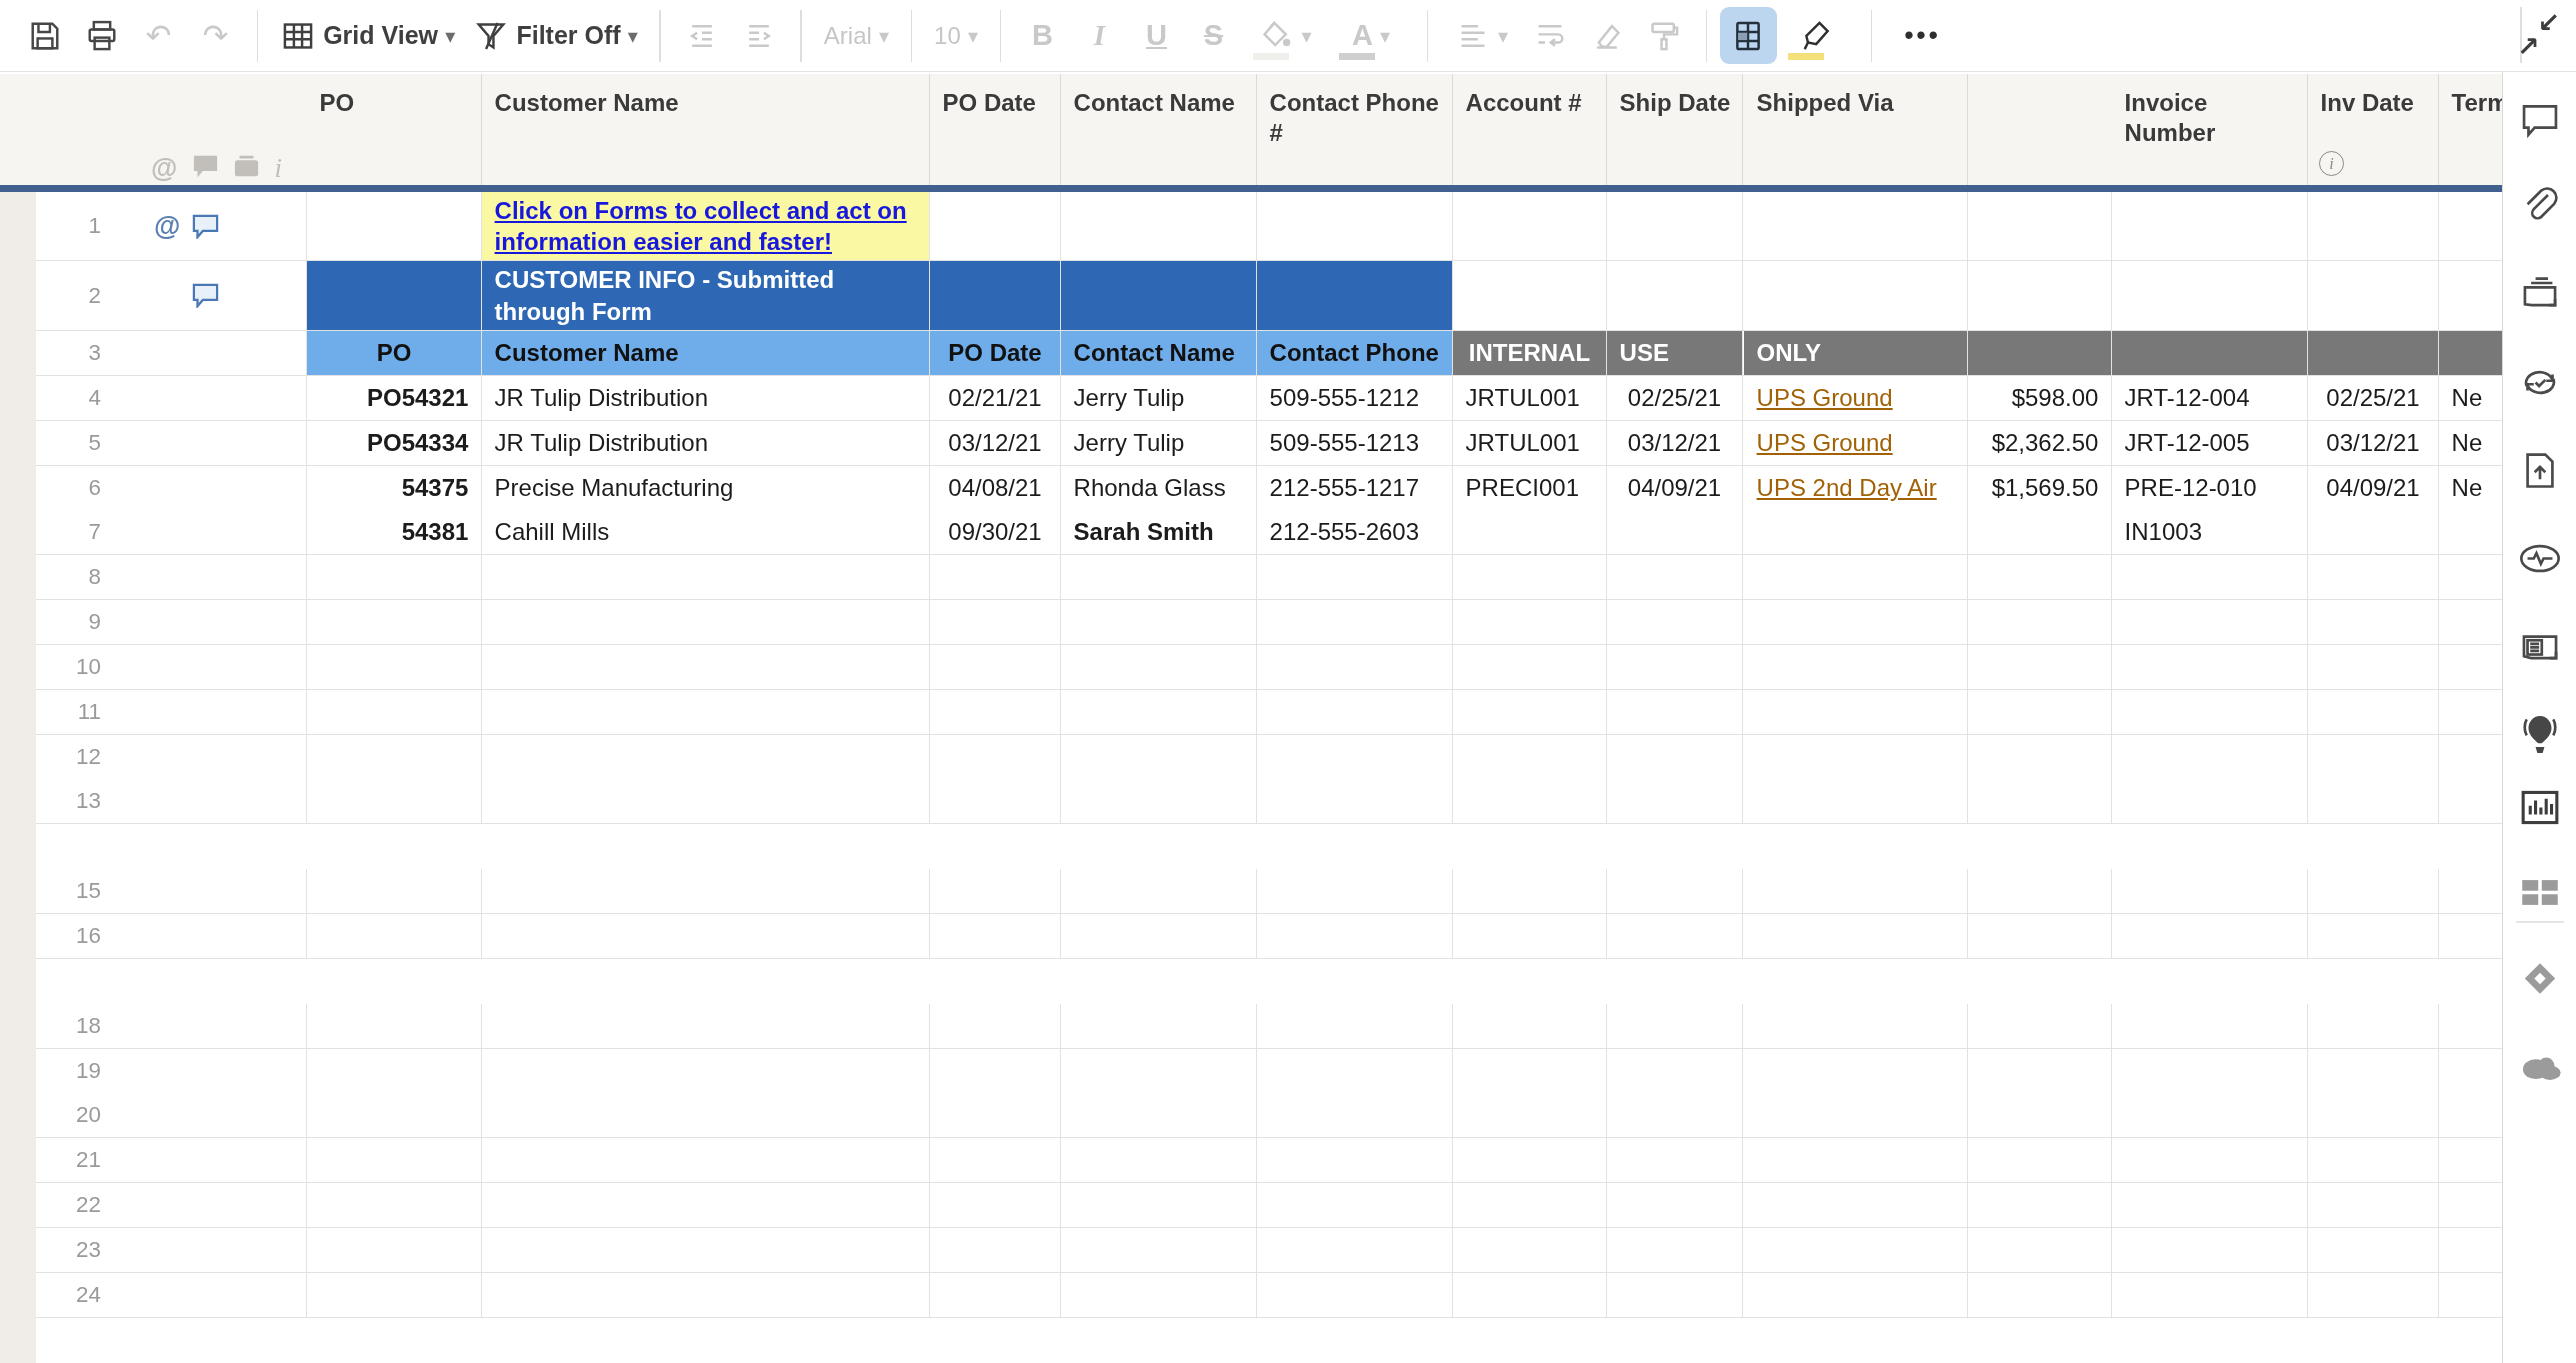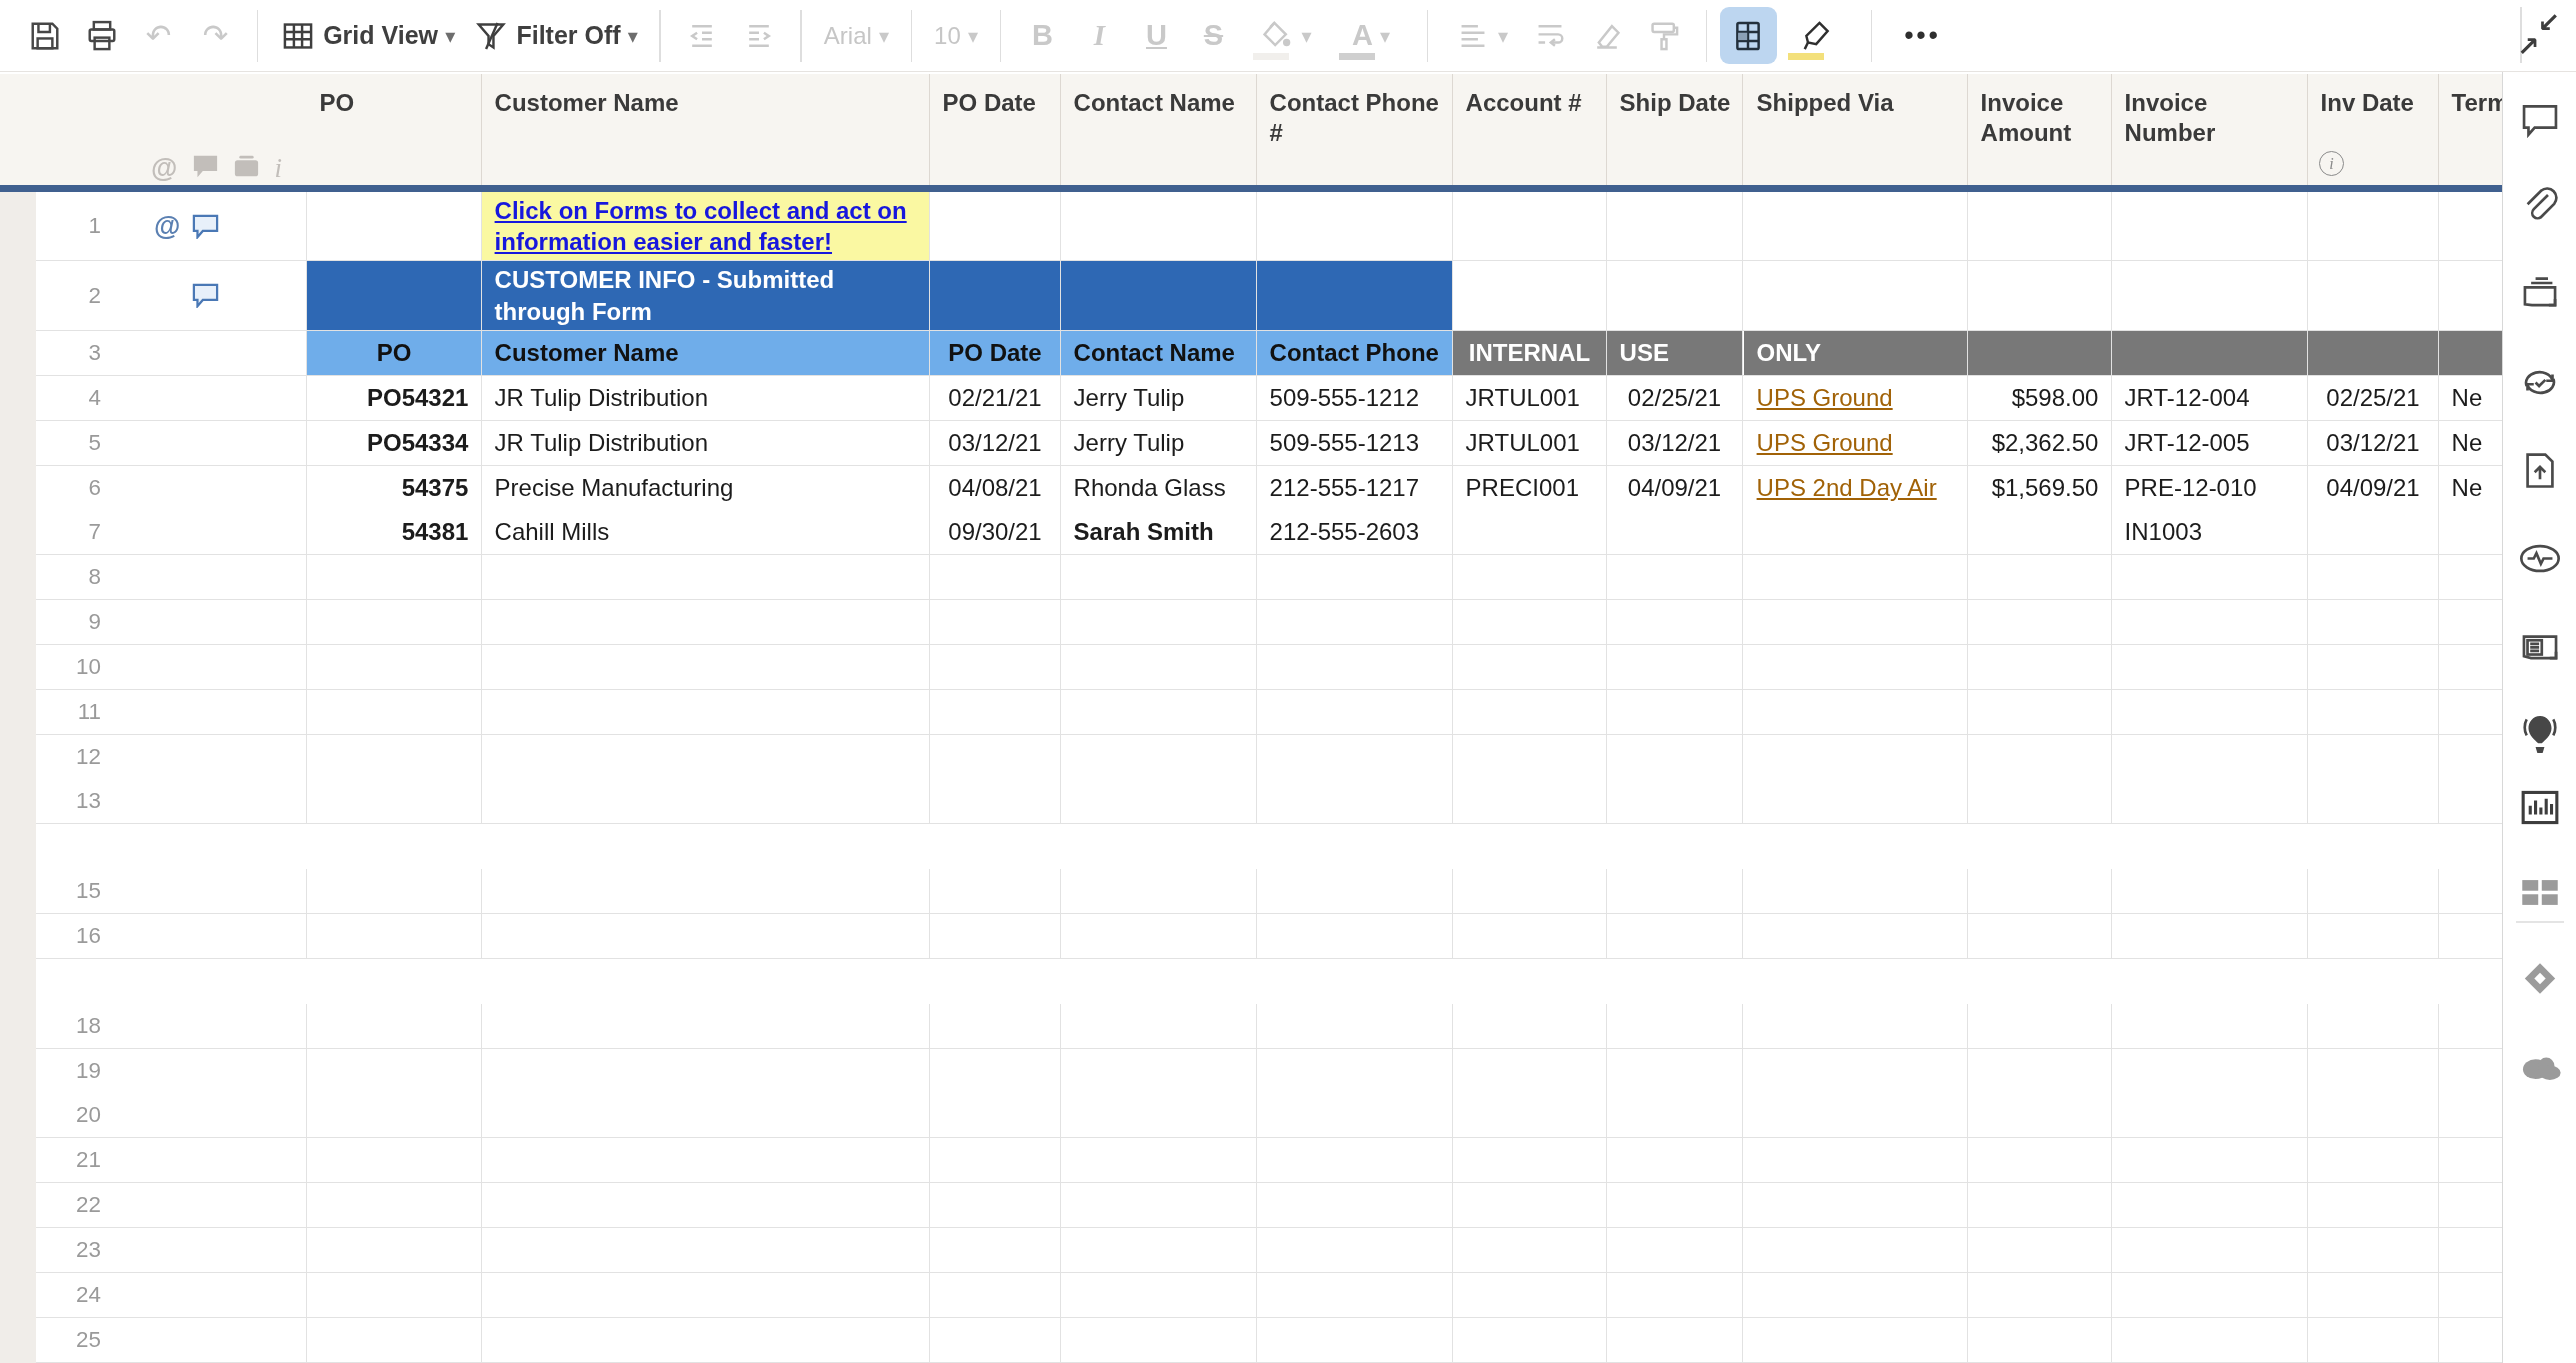--- a/index.html
+++ b/index.html
@@ -267,21 +267,20 @@
   <div id="sheet">
     <div id="colheaders">
         <div class="hcell" style="left: 307px; width: 175px;">PO</div>
         <div class="hcell" style="left: 482px; width: 448px;">Customer Name</div>
         <div class="hcell" style="left: 930px; width: 131px;">PO Date</div>
         <div class="hcell" style="left: 1061px; width: 196px;">Contact Name</div>
         <div class="hcell" style="left: 1257px; width: 196px;">Contact Phone #</div>
         <div class="hcell" style="left: 1453px; width: 154px;">Account #</div>
         <div class="hcell" style="left: 1607px; width: 136px;">Ship Date</div>
         <div class="hcell" style="left: 1744px; width: 224px;">Shipped Via</div>
-        <div class="hcell" style="left: 1968px; width: 144px;">Invoice Amount</div>
         <div class="hcell" style="left: 2112px; width: 196px;">Invoice Number</div>
         <div class="hcell" style="left: 2308px; width: 131px;">Inv Date</div>
         <div class="hcell" style="left: 2439px; width: 65px;">Term</div>
       </div>
     <div id="hdr-icons">
       <span class="g-at">@</span>
       <span>
         <svg width="27" height="25" viewBox="0 0 30 28">
             <path d="M2 2h26v17H12l-6 7v-7H2z" fill="#c2beba"></path>
           </svg></span>
@@ -650,36 +649,20 @@
           <div class="cell" style="left: 1061px; width: 196px;"></div>
           <div class="cell" style="left: 1257px; width: 196px;"></div>
           <div class="cell" style="left: 1453px; width: 154px;"></div>
           <div class="cell" style="left: 1607px; width: 136px;"></div>
           <div class="cell" style="left: 1744px; width: 224px;"></div>
           <div class="cell" style="left: 1968px; width: 144px;"></div>
           <div class="cell" style="left: 2112px; width: 196px;"></div>
           <div class="cell" style="left: 2308px; width: 131px;"></div>
           <div class="cell" style="left: 2439px; width: 65px;"></div>
         </div>
-        <div class="row" style="top: 1126px; height: 45px;">
-          <div class="rownum">25</div>
-          <span class="rowband-border"></span>
-          <div class="cell" style="left: 307px; width: 175px;"></div>
-          <div class="cell" style="left: 482px; width: 448px;"></div>
-          <div class="cell" style="left: 930px; width: 131px;"></div>
-          <div class="cell" style="left: 1061px; width: 196px;"></div>
-          <div class="cell" style="left: 1257px; width: 196px;"></div>
-          <div class="cell" style="left: 1453px; width: 154px;"></div>
-          <div class="cell" style="left: 1607px; width: 136px;"></div>
-          <div class="cell" style="left: 1744px; width: 224px;"></div>
-          <div class="cell" style="left: 1968px; width: 144px;"></div>
-          <div class="cell" style="left: 2112px; width: 196px;"></div>
-          <div class="cell" style="left: 2308px; width: 131px;"></div>
-          <div class="cell" style="left: 2439px; width: 65px;"></div>
-        </div>
       </div>
     <div id="left-margin"></div>
     <div id="info-badge">i</div>
   </div>
 
   <div id="sidebar">
     <span class="sbicon" style="top:50px">
       <svg width="39" height="36" viewBox="0 0 44 40" fill="none" stroke="#4a4a4a" stroke-width="3">
         <path d="M4 4h36v24H16l-7 8v-8H4z"></path>
         </svg></span>

